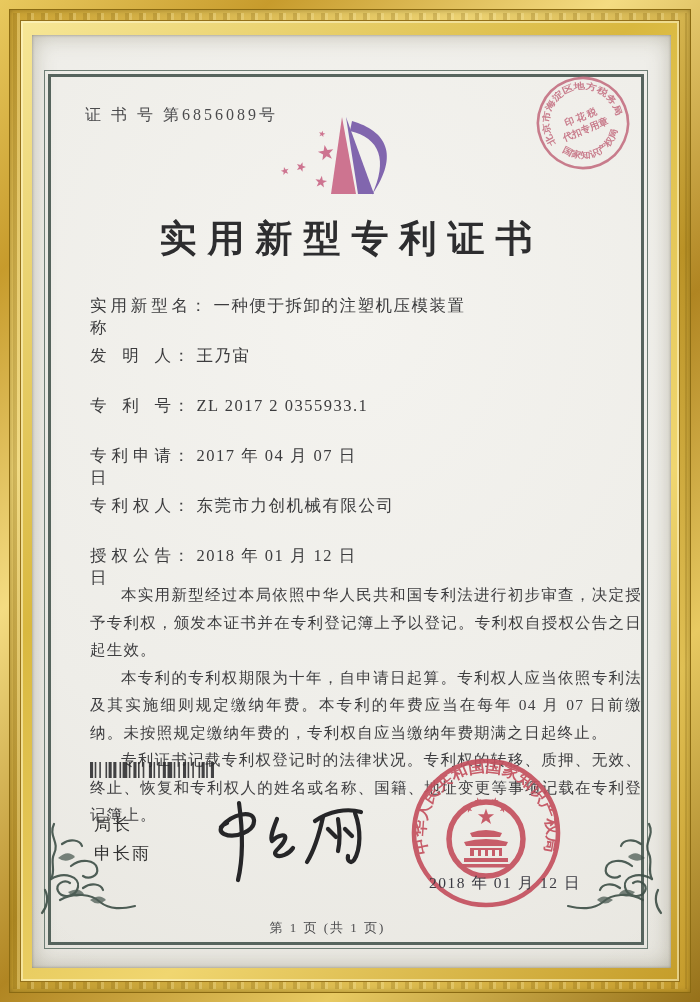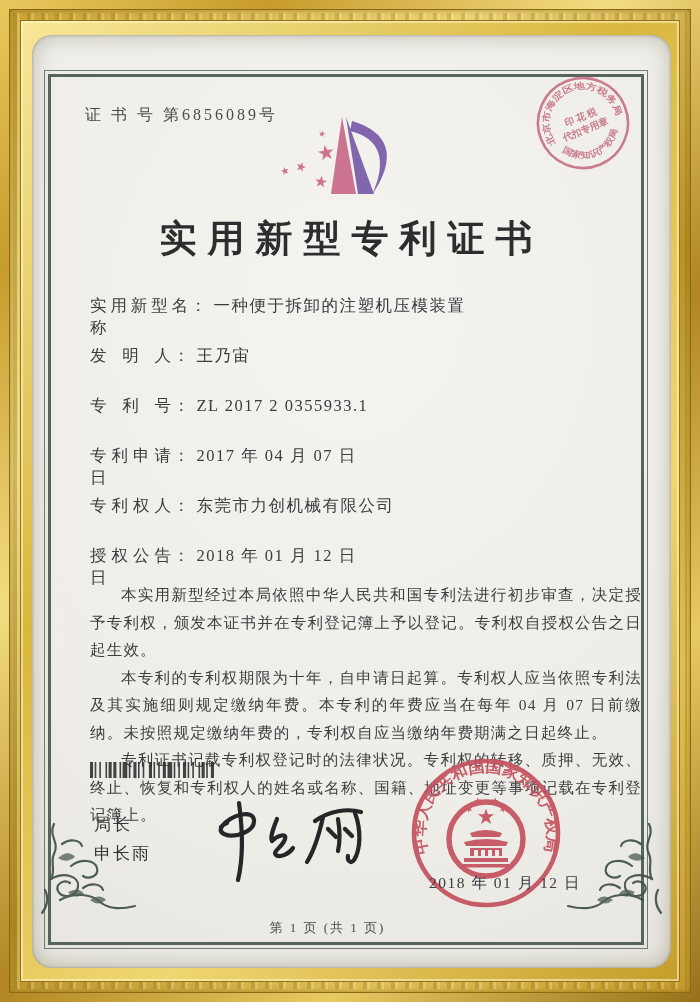--- a/index.html
+++ b/index.html
@@ -16,21 +16,21 @@
   .frame-bead{position:absolute;inset:13px;border:3px solid transparent;
     background:repeating-linear-gradient(90deg,rgba(120,90,15,.45) 0 4px,rgba(255,244,190,.5) 4px 7px,transparent 7px 14px) border-box;
     opacity:.5;}
   .frame-lip{position:absolute;inset:20px;
     background:linear-gradient(135deg,#f7e797,#d9b83f 38%,#f0d670 68%,#c59d2a);
     box-shadow:inset 0 0 0 1px #93701a, inset 0 0 0 3px rgba(255,248,205,.55);}
 
   
   .paper{position:absolute;left:32px;top:35px;right:29px;bottom:34px;
     background:radial-gradient(120% 95% at 50% 30%,#f4f3ef 0%,#eeede8 55%,#e5e3dc 100%);
-    box-shadow:inset 0 0 22px rgba(95,88,58,.35), inset 0 0 3px rgba(60,55,35,.45);border-radius:20px;}
+    box-shadow:inset 0 0 22px rgba(95,88,58,.35), inset 0 0 3px rgba(60,55,35,.45);}
   .vignette{position:absolute;inset:0;pointer-events:none;
     background:radial-gradient(135% 120% at 50% 38%,transparent 58%,rgba(120,108,66,.16) 100%);}
 
   .cert-border{position:absolute;left:12px;top:35px;width:602px;height:877px;
     border:1px solid #6d7d74;}
   .cert-border::after{content:'';position:absolute;inset:3px;border:3px solid #41514a;opacity:.88;}
 
   .orn{position:absolute;width:100px;height:100px;opacity:.9;}
   .orn.bl{left:6px;bottom:46px;}
   .orn.br{right:6px;bottom:46px;transform:scaleX(-1);}

